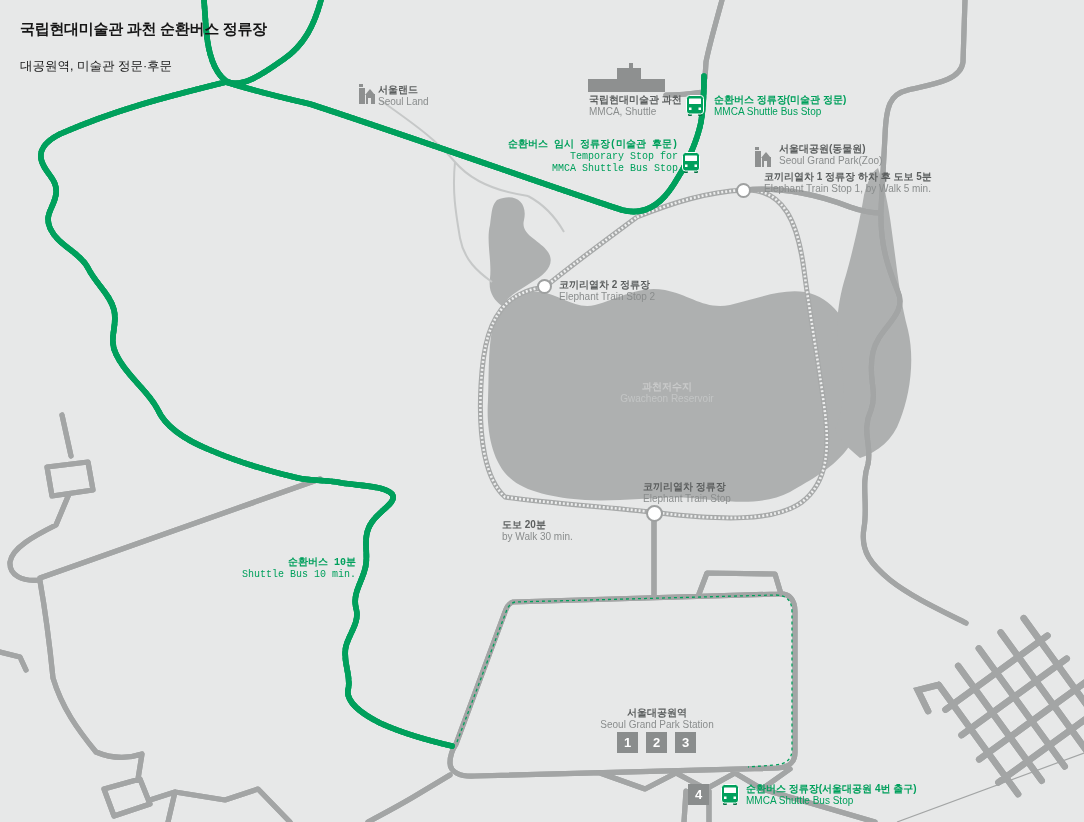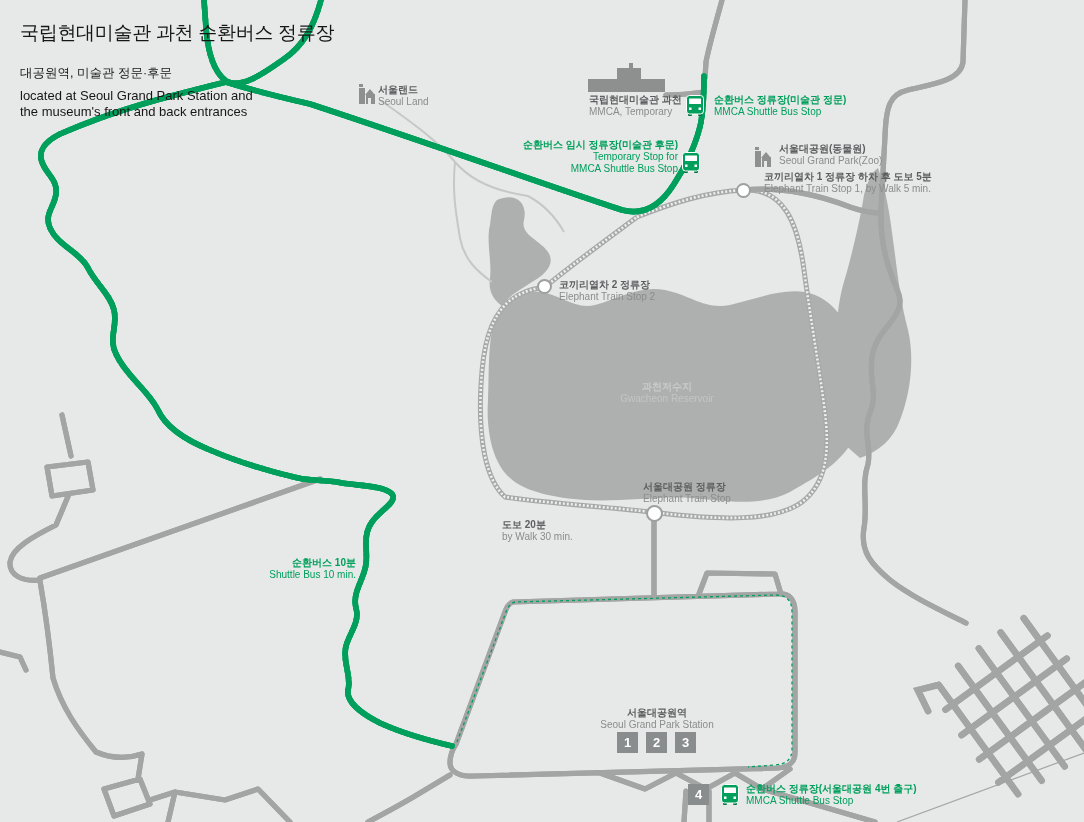--- a/index.html
+++ b/index.html
@@ -11,27 +11,27 @@
   html,body{width:1084px;height:822px;}
   body{
     position:relative;overflow:hidden;background:var(--background);
     font-family:"Liberation Sans","DejaVu Sans",sans-serif;
   }
   svg.map{position:absolute;left:0;top:0;z-index:0;}
   .lbl{position:absolute;z-index:2;font-size:10px;line-height:12px;white-space:nowrap;}
   .lbl .ko{display:block;font-weight:bold;color:var(--label_dark);}
   .lbl .en{display:block;color:var(--label_gray);}
   .lbl.green .ko,.lbl.green .en{color:var(--green);}
-  .lbl.right{text-align:right;}
+  .lbl.right{text-align:right;font-family:Liberation Mono, monospace;}
   .lbl.center{text-align:center;transform:translateX(-50%);}
   .lbl.water .ko{color:#C9CACA;}
   .lbl.water .en{color:#C3C5C5;}
   .lbl.note .ko{color:var(--label_dark);}
   .header{position:absolute;left:20px;top:20px;z-index:3;color:var(--ink);}
-  .header .t-ko{font-size:19px;font-weight:normal;letter-spacing:-0.3px;}
+  .header .t-ko{font-size:15px;font-weight:bold;letter-spacing:-0.3px;}
   .header .s-ko{font-size:12.5px;margin-top:19px;}
   .header .t-en{font-size:18px;margin-top:6px;letter-spacing:-0.2px;}
   .header .desc{font-size:13px;line-height:16px;margin-top:6px;}
   .stop-circle{position:absolute;z-index:2;width:15px;height:15px;border-radius:50%;
     background:#fff;border:2.5px solid #9EA0A0;}
   .stop-circle.big{width:17px;height:17px;}
   .exit-box{position:absolute;z-index:2;width:21px;height:21px;background:var(--box_gray);
     color:#fff;font-weight:bold;font-size:13px;display:flex;align-items:center;justify-content:center;}
   .icon{position:absolute;z-index:2;line-height:0;}
 </style>
@@ -93,24 +93,20 @@
   </g>
 
   <path d="M 457,742 L 506,612 C 508,606 511,603 515,602 L 775,595 C 787,595 792,601 792,612 L 792,749 C 792,759 787,764 775,765 L 748,767" fill="none" stroke="var(--green)" stroke-width="1.3" stroke-dasharray="3 3"></path>
 
   <path d="M 897,822 L 1084,753" fill="none" stroke="var(--road_casing)" stroke-width="1.2"></path>
 </svg>
 
 <div class="header">
   <div class="t-ko">국립현대미술관 과천 순환버스 정류장</div>
   <div class="s-ko">대공원역, 미술관 정문·후문</div>
-  <div class="desc">
-    <span style="display:block">located at Seoul Grand Park Station and</span>
-    <span style="display:block">the museum's front and back entrances</span>
-  </div>
 </div>
 
 <div class="icon" style="left:358px;top:84px">
   <svg width="17" height="20" viewBox="0 0 17 20" fill="#8E9090">
     <rect x="1" y="4" width="6" height="16"></rect>
       <rect x="1" y="0" width="4" height="3"></rect>
     <polygon points="7,11 12,5 17,11"></polygon>
       <rect x="8" y="10" width="9" height="10"></rect>
     <rect x="10" y="14" width="3" height="6" fill="#E7E8E8"></rect>
   </svg>
@@ -174,21 +170,21 @@
 <div class="exit-box" style="left:675px;top:732px">3</div>
 <div class="exit-box" style="left:688px;top:784px">4</div>
 
 <div class="lbl" style="left:378px;top:84px">
   <span class="ko">서울랜드</span>
   <span class="en">Seoul Land</span>
 </div>
 
 <div class="lbl" style="left:589px;top:94px">
   <span class="ko">국립현대미술관 과천</span>
-  <span class="en">MMCA, Temporary</span>
+  <span class="en">MMCA, Shuttle</span>
 </div>
 
 <div class="lbl green" style="left:714px;top:94px">
   <span class="ko">순환버스 정류장(미술관 정문)</span>
   <span class="en">MMCA Shuttle Bus Stop</span>
 </div>
 
 <div class="lbl green right" style="left:478px;top:139px;width:200px">
   <span class="ko">순환버스 임시 정류장(미술관 후문)</span>
   <span class="en">Temporary Stop for</span>
@@ -209,21 +205,21 @@
   <span class="ko">코끼리열차 2 정류장</span>
   <span class="en">Elephant Train Stop 2</span>
 </div>
 
 <div class="lbl center water" style="left:667px;top:381px">
   <span class="ko">과천저수지</span>
   <span class="en">Gwacheon Reservoir</span>
 </div>
 
 <div class="lbl" style="left:643px;top:481px">
-  <span class="ko">서울대공원 정류장</span>
+  <span class="ko">코끼리열차 정류장</span>
   <span class="en">Elephant Train Stop</span>
 </div>
 
 <div class="lbl note" style="left:502px;top:519px">
   <span class="ko">도보 20분</span>
   <span class="en">by Walk 30 min.</span>
 </div>
 
 <div class="lbl green right" style="left:156px;top:557px;width:200px">
   <span class="ko">순환버스 10분</span>

